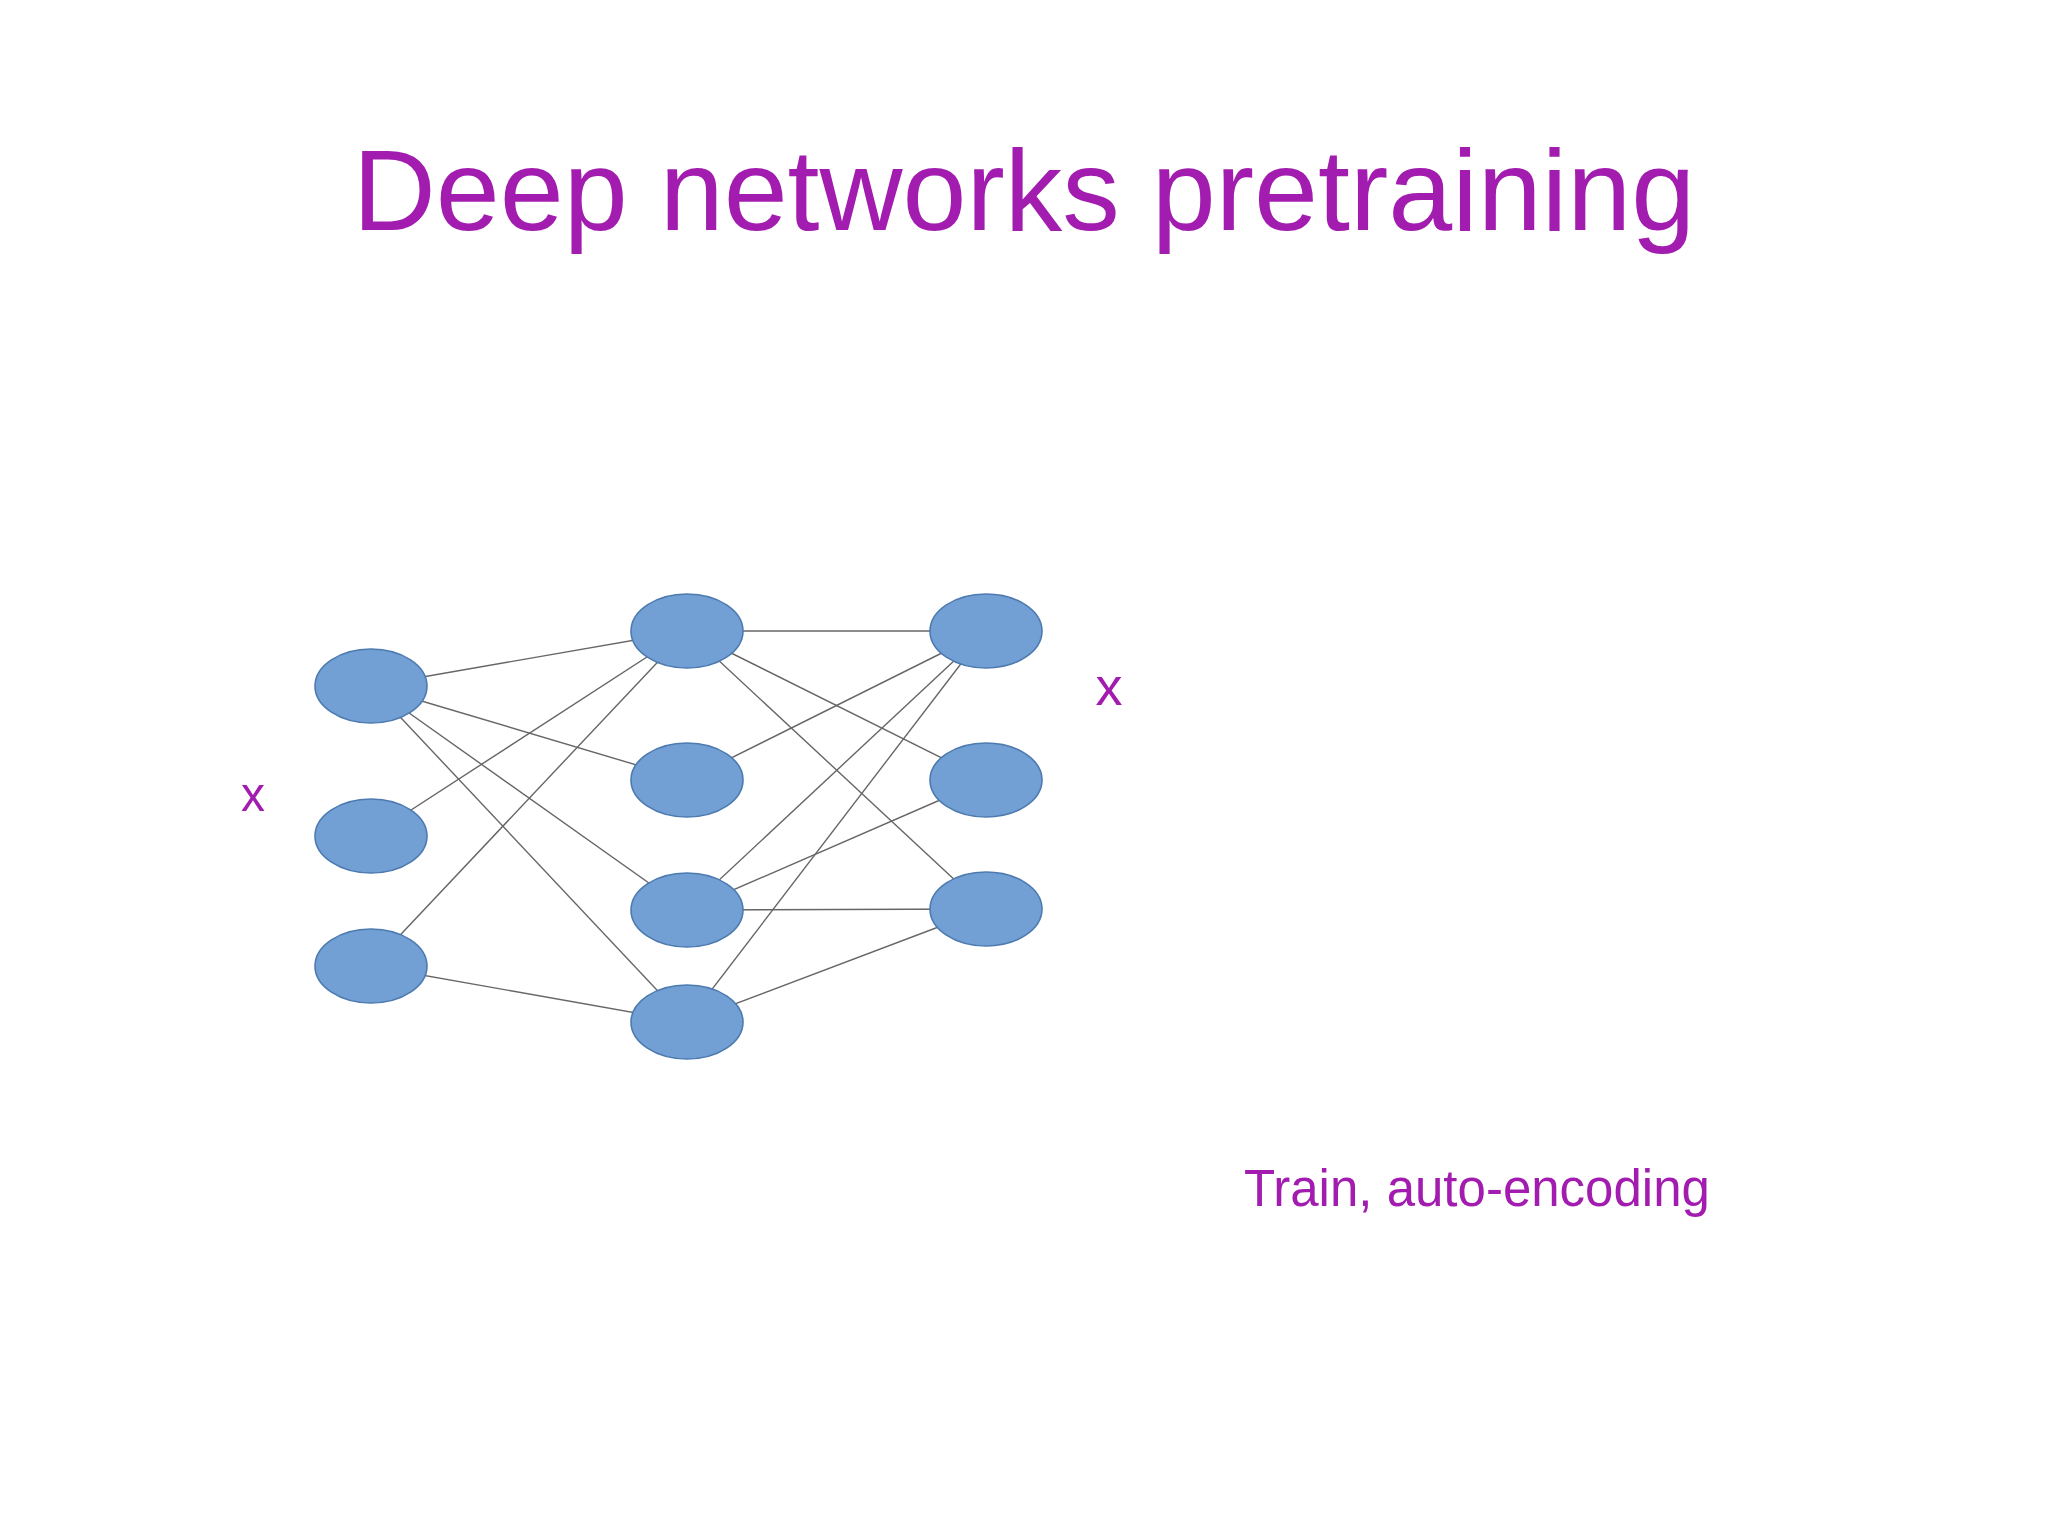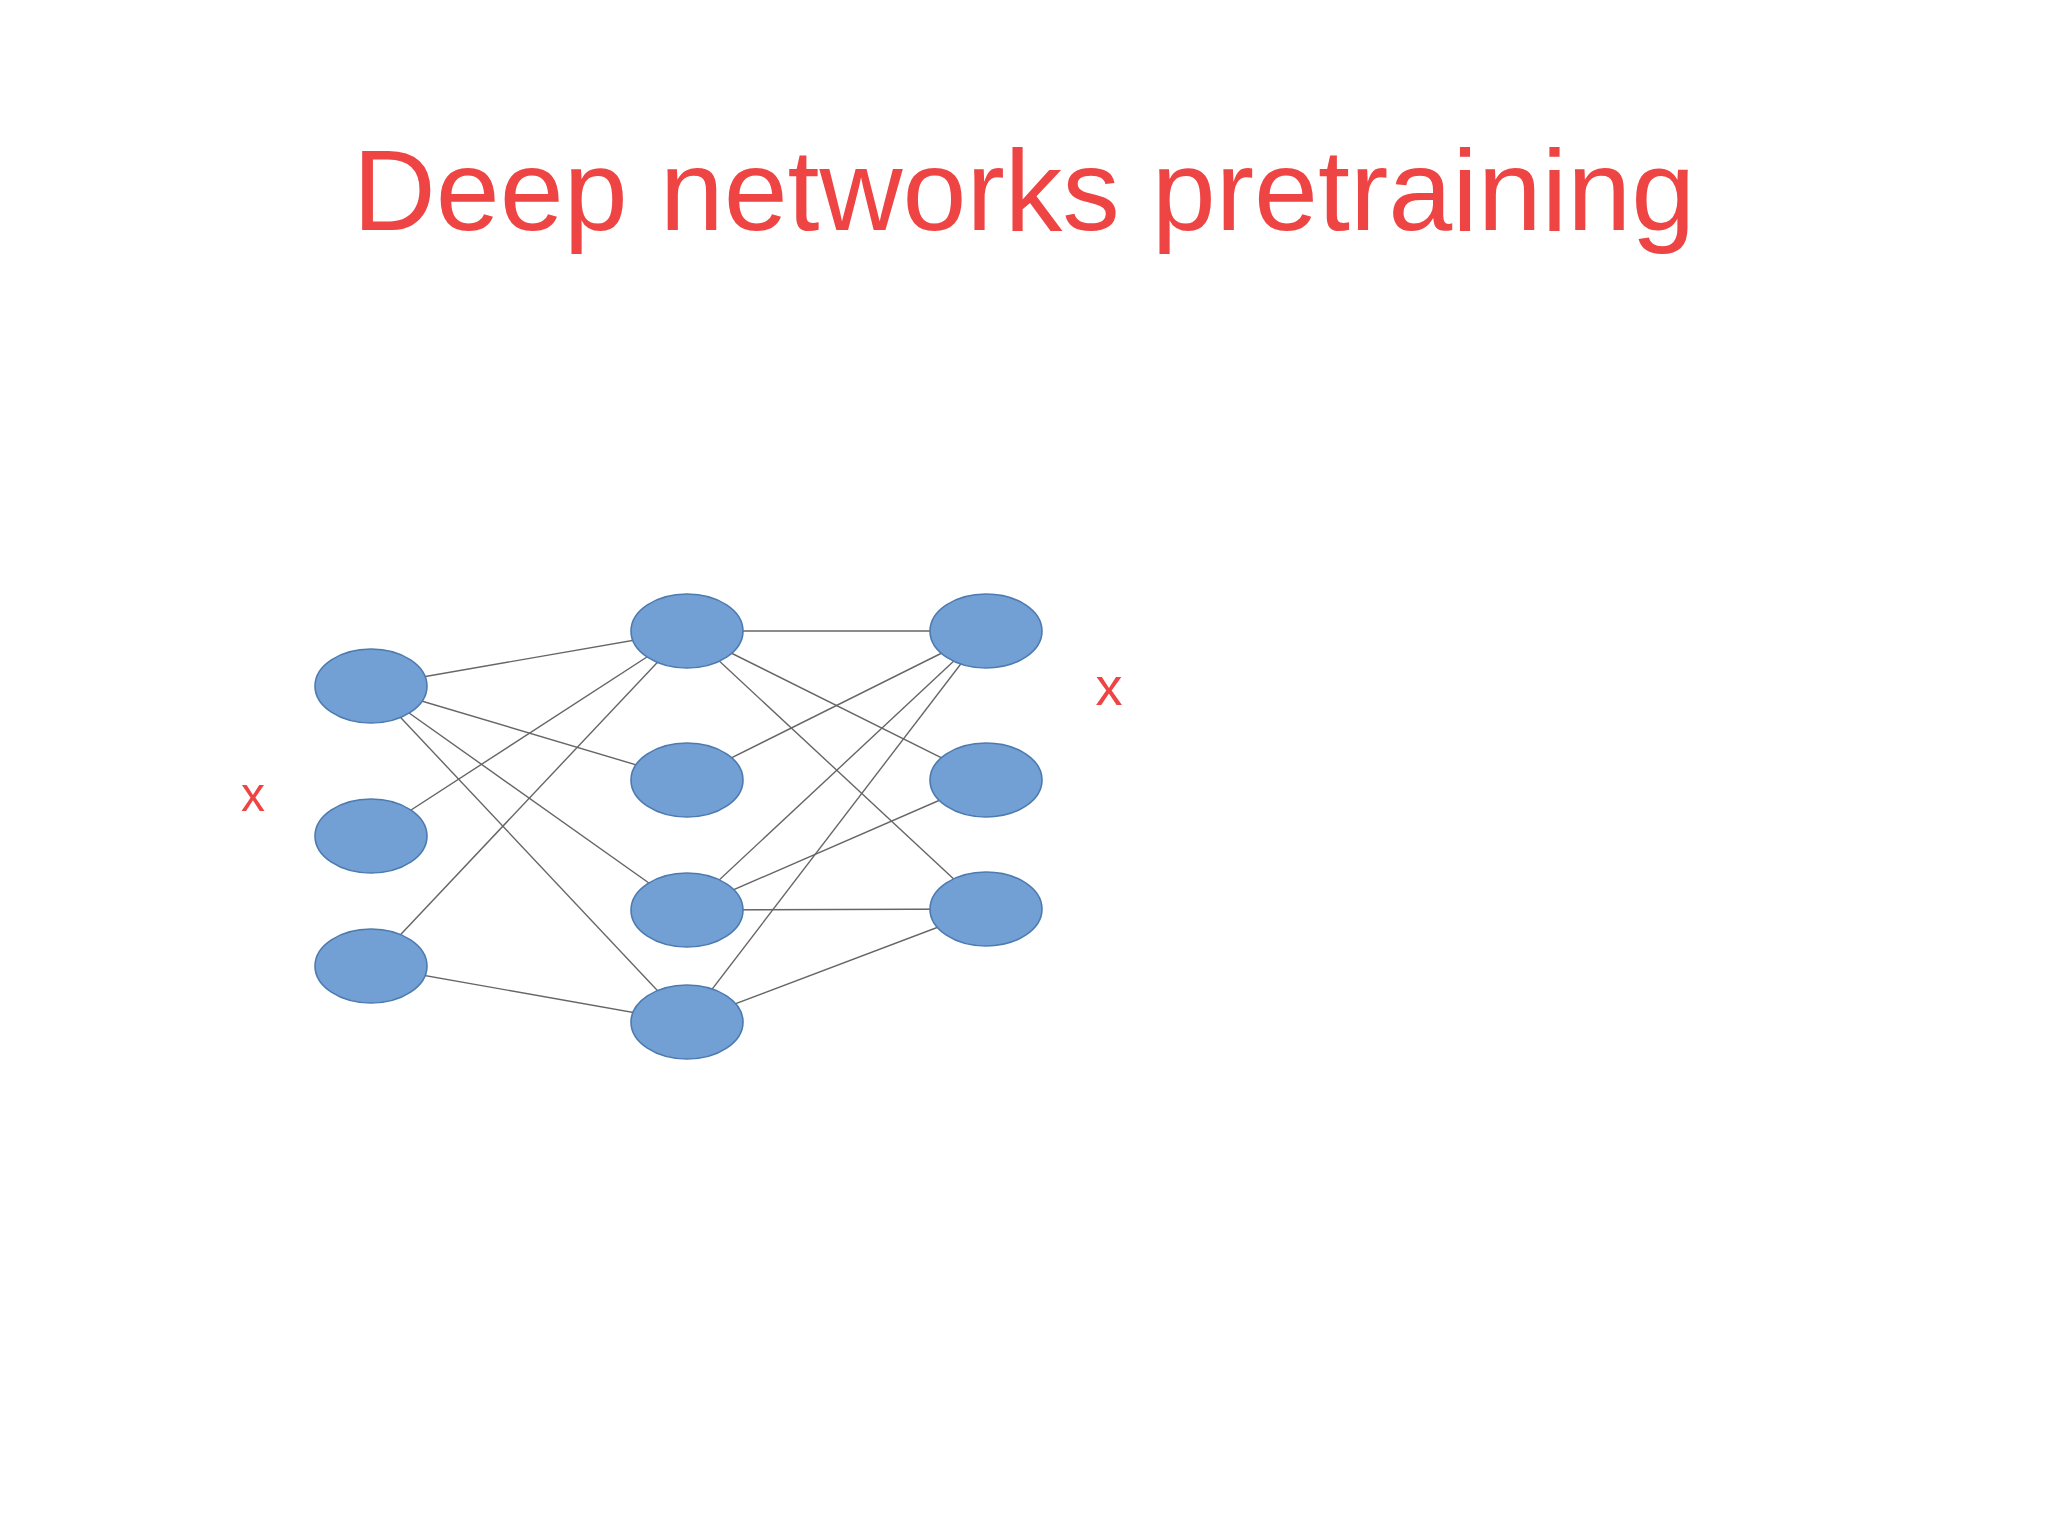--- a/index.html
+++ b/index.html
@@ -7,21 +7,21 @@
     padding: 0;
     background: #ffffff;
   }
   .slide {
     position: relative;
     width: 2048px;
     height: 1380px;
     background: #ffffff;
     overflow: hidden;
     font-family: "Liberation Sans", sans-serif;
-    color: #ef4444;
+    color: #a21caf;
   }
   .slide-title {
     position: absolute;
     top: 133px;
     left: 0;
     width: 2048px;
     text-align: center;
     font-size: 115px;
     line-height: 1;
     font-weight: 400;
@@ -94,14 +94,15 @@
       <ellipse cx="687" cy="1022" rx="56" ry="37" fill="#72a0d4" stroke="#4d7bb0" stroke-width="1.6"></ellipse>
       <ellipse cx="986" cy="631" rx="56" ry="37" fill="#72a0d4" stroke="#4d7bb0" stroke-width="1.6"></ellipse>
       <ellipse cx="986" cy="780" rx="56" ry="37" fill="#72a0d4" stroke="#4d7bb0" stroke-width="1.6"></ellipse>
       <ellipse cx="986" cy="909" rx="56" ry="37" fill="#72a0d4" stroke="#4d7bb0" stroke-width="1.6"></ellipse>
     </svg>
 
   <div class="io-label left">x</div>
 
   <div class="io-label right">x</div>
 
+  <div class="caption">Train, auto-encoding</div>
 
 </div>
 
 </body></html>

